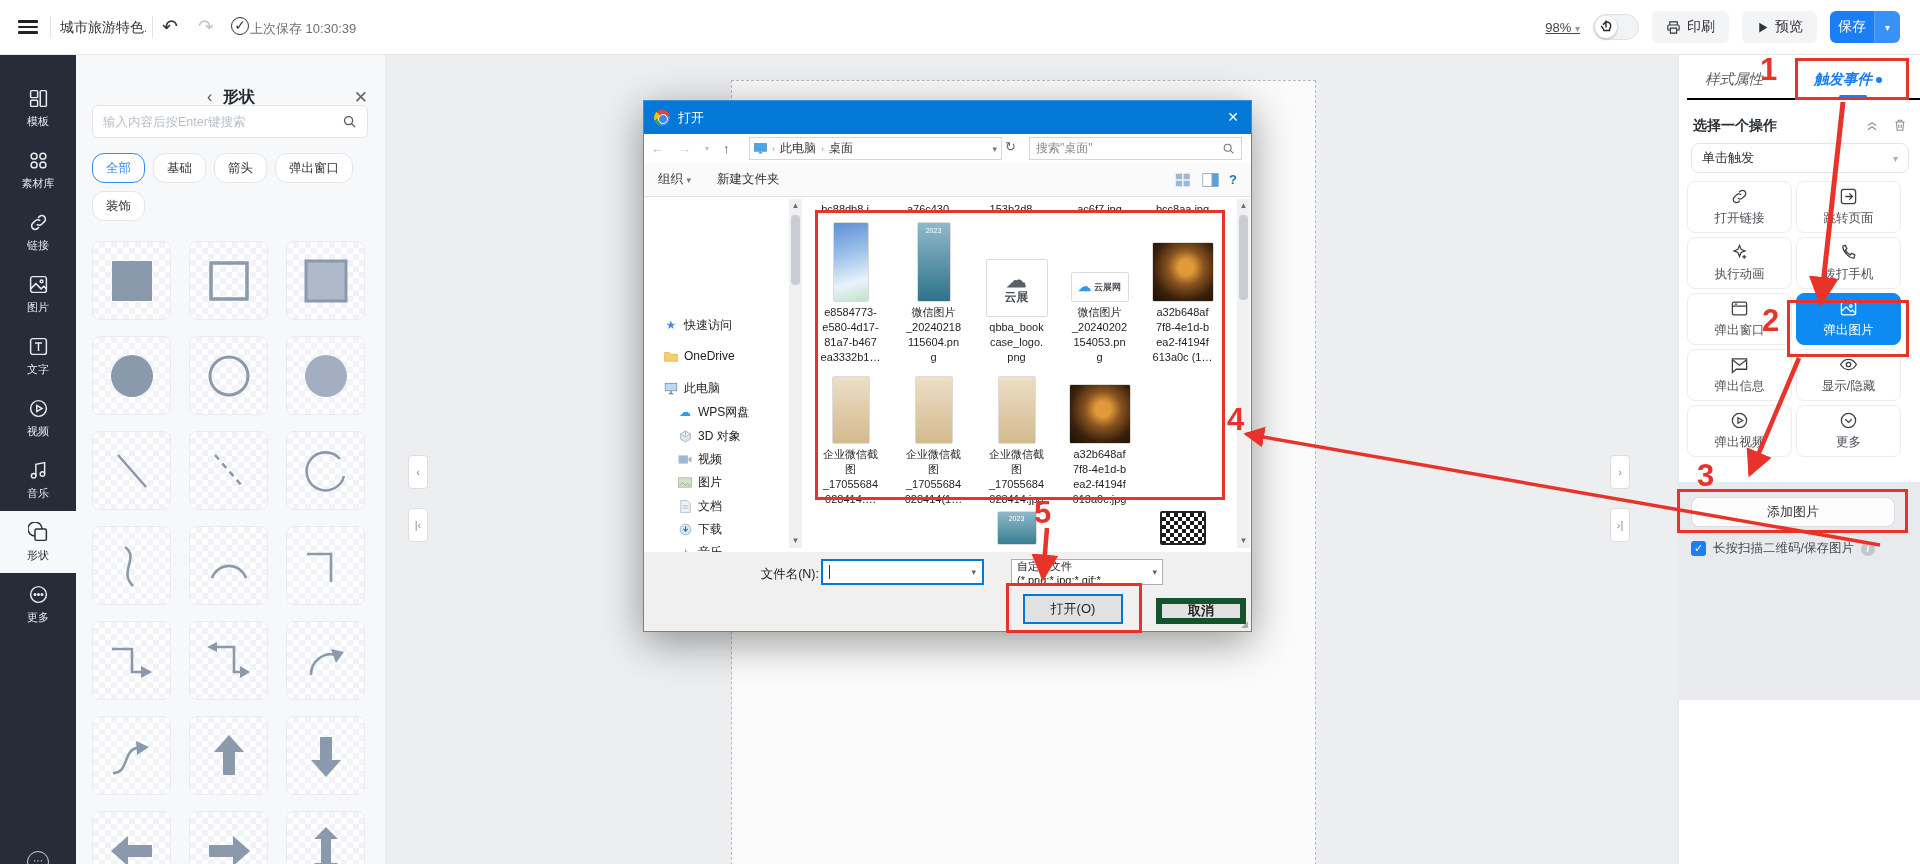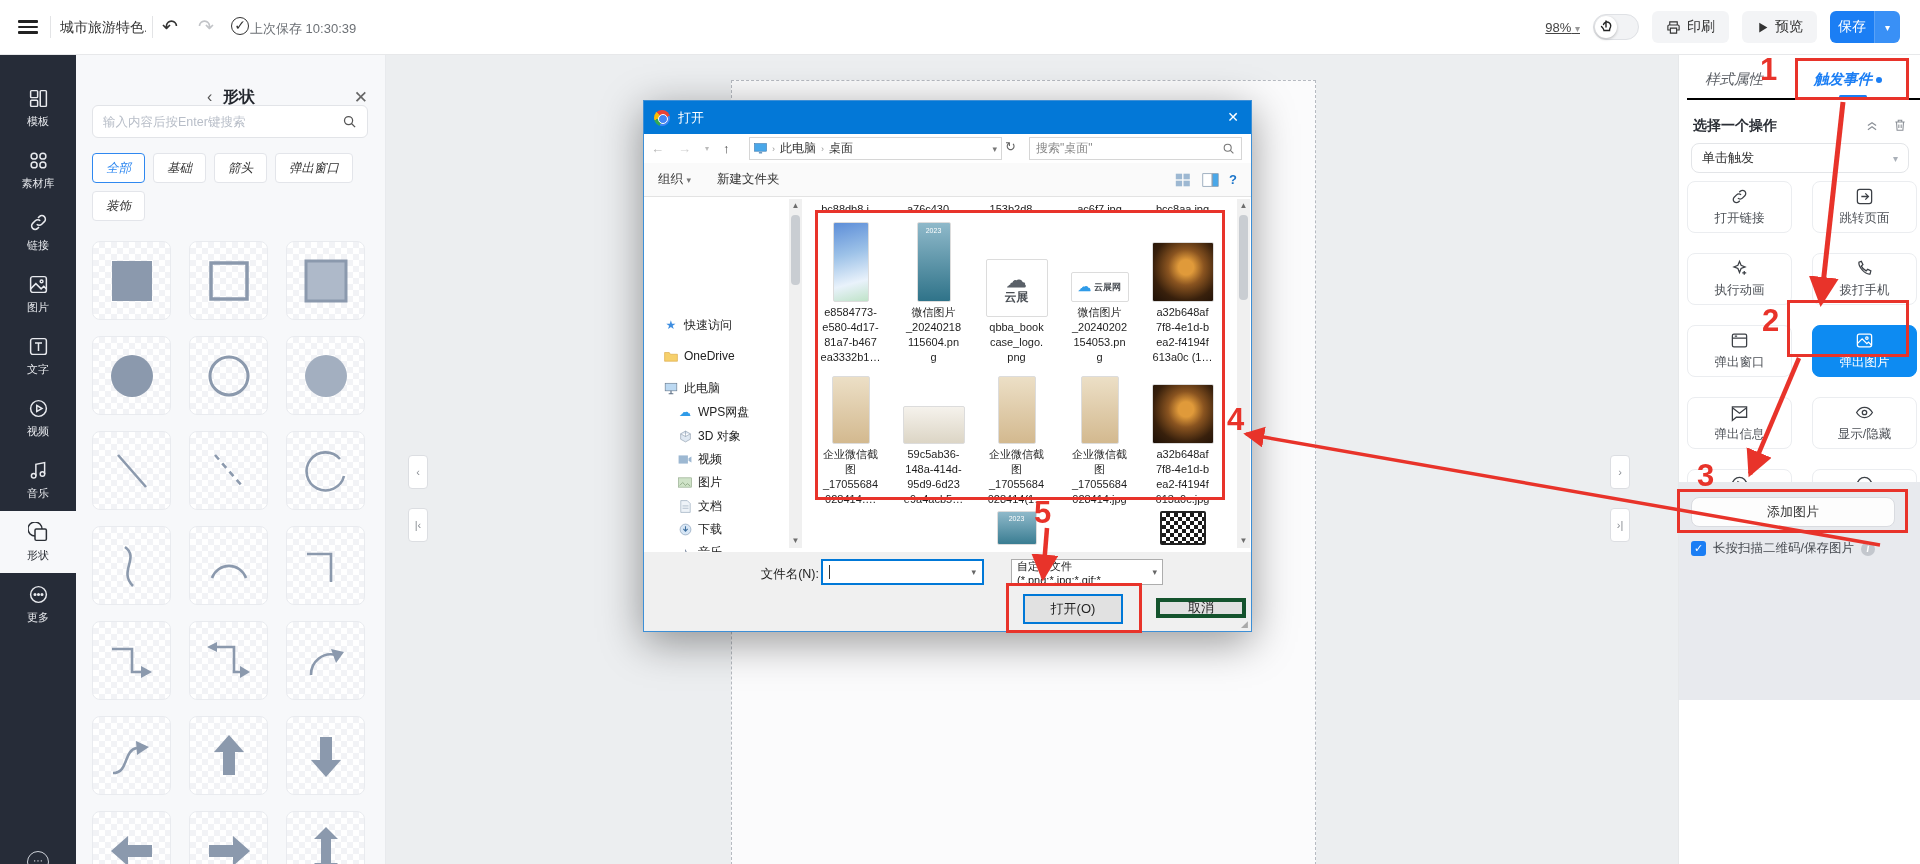--- a/index.html
+++ b/index.html
@@ -35,21 +35,21 @@
   
   #shape-panel { position:absolute; left:76px; top:55px; width:310px; height:809px; background:#f7f8fa; z-index:20; overflow:hidden; border-right:1px solid #e8eaed; }
   #sp-head { position:absolute; left:18px; top:32px; width:274px; height:24px;text-align:center; }
   #sp-title { font-size:16px; font-weight:bold; color:#23272e; }
   #sp-back { color:#555; font-size:16px; margin-right:6px; cursor:pointer; }
   #sp-close { position:absolute; right:0; top:0; color:#666; font-size:17px; cursor:pointer; }
   #sp-search { position:absolute; left:16px; top:50px; width:276px; height:33px; background:#fff; border:1px solid #e2e4e8; border-radius:6px; display:flex; align-items:center; padding:0 10px; }
   #sp-search input { border:none; outline:none; flex:1; font-size:12.5px; color:#333; background:transparent; font-family:"Liberation Sans",sans-serif; }
   #sp-search input::placeholder { color:#b8bec8; }
   #shape-tabs { position:absolute; left:16px; top:98px; width:282px; display:flex; flex-wrap:wrap; gap:8px; }
-  .sp-tab { height:30px; padding:0 13px; background:#fff; border:1px solid #e3e5ea; border-radius:4px; font-size:12.5px; color:#333; display:flex; align-items:center; cursor:pointer;font-style:italic; }
+  .sp-tab { height:30px; padding:0 13px; background:#fff; border:1px solid #e3e5ea; border-radius:12px; font-size:12.5px; color:#333; display:flex; align-items:center; cursor:pointer; }
   .sp-tab.active { border-color:#2f88f0; color:#2f88f0; }
   #shape-grid { position:absolute; left:16px; top:186px; width:282px; display:grid; grid-template-columns:repeat(3,79px); gap:16px 18px; }
   .shape-tile { width:79px; height:79px; background:#fff; border:1px solid #e9ebef; border-radius:8px; display:flex; align-items:center; justify-content:center; cursor:pointer;
      background-image:conic-gradient(#f2f3f6 25%, #ffffff 25% 50%, #f2f3f6 50% 75%, #ffffff 75%); background-size:12px 12px; }
   .shape-tile svg { width:56px; height:56px; }
 
   
   #canvas { position:absolute; left:386px; top:55px; width:1291px; height:809px; background:#eceef0; z-index:1; }
   #page { position:absolute; left:345px; top:25px; width:585px; height:790px; background:#fbfbfc; border:1px dashed #b6bac1; }
   .cv-btn { position:absolute; width:20px; height:34px; background:#fff; border:1px solid #dcdee2; border-radius:4px; color:#8a8e94; font-size:11px; display:flex; align-items:center; justify-content:center; cursor:pointer; }
@@ -95,35 +95,35 @@
   .teal-part { width:40px; height:34px; background:linear-gradient(180deg,#8fb9ca,#3a7d92); color:#fff; font-size:7px; text-align:center; padding-top:3px; }
   .qr-part { width:46px; height:34px; background:repeating-conic-gradient(#1a1a1a 0 25%, #fff 0 50%); background-size:8px 8px; border:2px solid #222; }
   #dlg-fname-row { position:absolute; left:0; top:451px; width:100%; height:41px; background:#f0f0f0; }
   #fname-label { position:absolute; left:114px; top:14px; width:61px; text-align:right; font-size:12.5px; color:#222; }
   #fname-input { position:absolute; left:177px; top:7px; width:163px; height:26px; background:#fff; border:2px solid #0078d7; display:flex; align-items:center; padding:0 6px; }
   #fname-caret { width:1px; height:14px; background:#333; }
   #fname-chev { margin-left:auto; color:#666; font-size:9px; }
   #ftype-select { position:absolute; left:367px; top:7px; width:152px; height:26px; background:#fff; border:1px solid #adadad; display:flex; align-items:center; font-size:11px; color:#222; padding:0 5px; cursor:pointer; }
   #ftype-select .chev { margin-left:auto; color:#666; font-size:9px; }
   #open-btn { position:absolute; left:379px; top:493px; width:100px; height:30px; background:#e1e1e1; border:2px solid #0078d7; font-size:13px; color:#222; display:flex; align-items:center; justify-content:center; cursor:pointer; }
-  #cancel-btn { position:absolute; left:512px; top:497px; width:90px; height:20px; background:#e1e1e1; border:4px solid #14532d; font-size:13px; color:#222; display:flex; align-items:center; justify-content:center; cursor:pointer; }
+  #cancel-btn { position:absolute; left:512px; top:497px; width:90px; height:26px; background:#e1e1e1; border:6px solid #14532d; font-size:13px; color:#222; display:flex; align-items:center; justify-content:center; cursor:pointer;font-weight:bold; }
   #dlg-grip { position:absolute; right:3px; bottom:2px; color:#aaa; font-size:9px; }
 
   
   #rpanel { position:absolute; left:1678px; top:55px; width:242px; height:809px; background:#fff; border-left:1px solid #e6e8ea; z-index:20; }
   #rp-tabs { position:absolute; left:8px; top:0; width:100%; height:45px; border-bottom:2px solid #000000;font-style:italic; }
   #tab-style { position:absolute; left:18px; top:15px; font-size:14.5px; color:#5c6066; cursor:pointer; }
   #tab-trigger { position:absolute; left:127px; top:15px; font-size:14.5px; color:#1b7ef4; font-weight:bold; cursor:pointer; }
   #tab-trigger .dot { display:inline-block; width:6px; height:6px; background:#1b7ef4; border-radius:50%; margin-left:4px; vertical-align:middle; }
   #tab-underline { position:absolute; left:152px; top:40px; width:28px; height:3px; background:#1b7ef4; border-radius:2px; }
   #rp-sect { position:absolute; left:14px; top:62px; width:214px; height:20px; font-size:14px; font-weight:bold; color:#2b2f36; }
   #rp-sect-icons { position:absolute; right:0; top:1px; display:flex; gap:14px; color:#8a8f96; }
   #rp-dropdown { position:absolute; left:12px; top:88px; width:218px; height:30px; border:1px solid #e3e5e8; border-radius:8px; display:flex; align-items:center; padding:0 10px; font-size:13px; color:#333; cursor:pointer; }
   #rp-dropdown .chev { margin-left:auto; color:#aab0b8; font-size:10px; }
-  #action-grid { position:absolute; left:8px; top:126px; width:226px; display:grid; grid-template-columns:105px 105px; gap:20px; }
+  #action-grid { position:absolute; left:8px; top:126px; width:226px; display:grid; grid-template-columns:105px 105px; gap:4px; }
   .action-tile { height:52px; background:#fff; border:1px solid #ebedf0; border-radius:8px; display:flex; flex-direction:column; align-items:center; justify-content:center; gap:4px; font-size:12.5px; color:#4d5157; cursor:pointer; }
   .action-tile svg { width:19px; height:19px; stroke:#3c4046; fill:none; stroke-width:1.6; }
   .action-tile.selected { background:#0d8bf2; border-color:#0d8bf2; color:#fff; }
   .action-tile.selected svg { stroke:#fff; }
   #rp-gray { position:absolute; left:0; top:427px; width:100%; height:218px; background:#e8eaee; }
   #add-image-btn { position:absolute; left:12px; top:15px; width:204px; height:30px; background:#fdfdfd; border:1px solid #d9dbe0; border-radius:8px; font-size:13px; color:#333; display:flex; align-items:center; justify-content:center; cursor:pointer; }
   #rp-check { position:absolute; left:12px; top:58px; display:flex; align-items:center; gap:7px; font-size:12.5px; color:#45494f; }
   #rp-checkbox { width:15px; height:15px; background:#1b7ef4; border-radius:3px; color:#fff; font-size:11px; text-align:center; line-height:15px; cursor:pointer; }
   #rp-info { width:14px; height:14px; border-radius:50%; background:#c3c7cd; color:#fff; font-size:10px; text-align:center; line-height:14px; font-style:italic; font-weight:bold; }
 
@@ -590,27 +590,20 @@
 613a0c (1…</div>
           </div>
         </div>
       <div class="file-row" style="top:172px; height:136px; align-items:end;" id="file-row2">
           <div class="file-cell">
             <div class="thumb phone-tan"></div>
             <div class="file-label">企业微信截
 图
 _17055684
 028414….</div>
-          </div>
-          <div class="file-cell">
-            <div class="thumb strip-light"></div>
-            <div class="file-label">59c5ab36-
-148a-414d-
-95d9-6d23
-e9a4acb5…</div>
           </div>
           <div class="file-cell">
             <div class="thumb phone-tan"></div>
             <div class="file-label">企业微信截
 图
 _17055684
 028414(1…</div>
           </div>
           <div class="file-cell">
             <div class="thumb phone-tan"></div>

